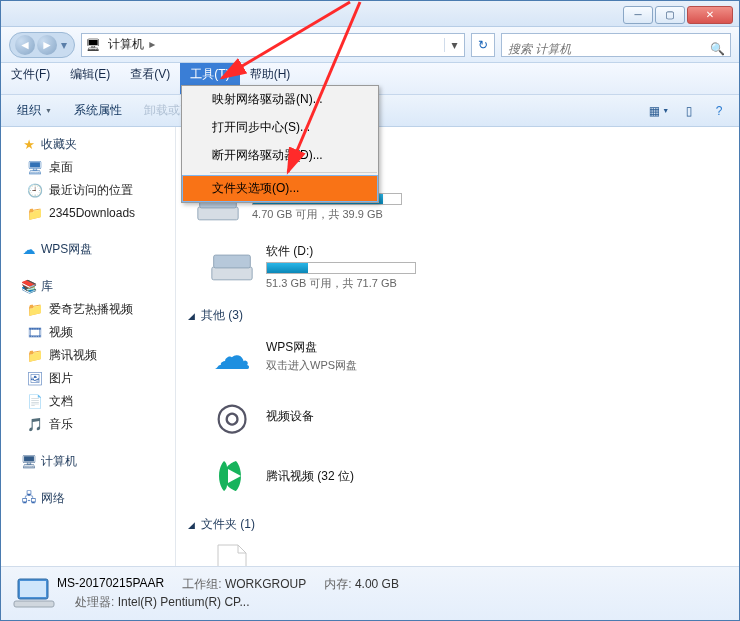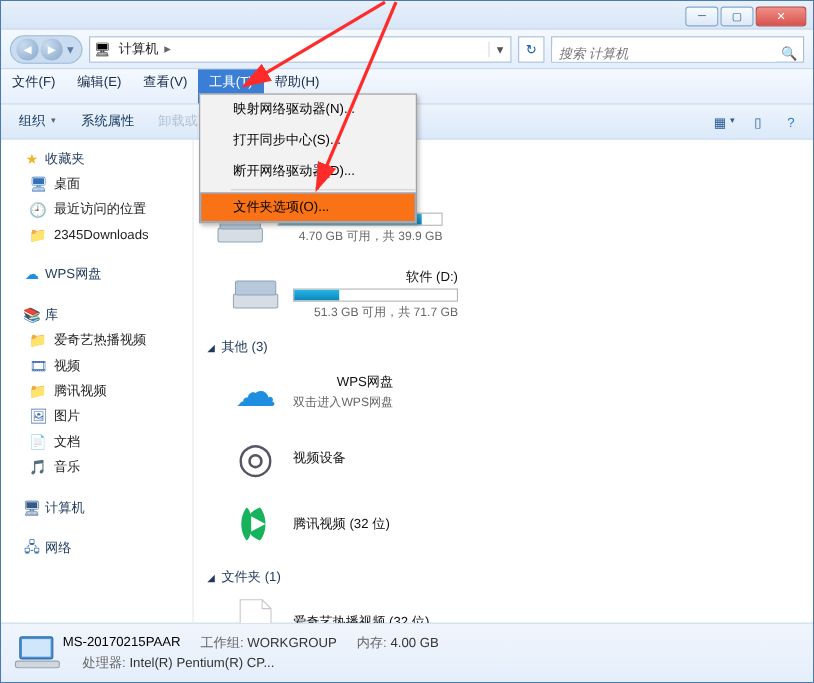--- a/index.html
+++ b/index.html
@@ -49,21 +49,21 @@
 .sb-group { padding: 2px 0; }
 .sb-head { display:flex; align-items:center; gap:4px; padding:3px 6px; color:#1e395b; cursor:pointer; }
 .sb-head .chev { width:10px; font-size:9px; color:#7a7a7a; }
 .sb-item { display:flex; align-items:center; gap:6px; padding:3px 6px 3px 26px; cursor:pointer; color:#1e1e1e; }
 .sb-icon { width:16px; height:16px; display:inline-flex; align-items:center; justify-content:center; font-size:13px; }
 .sb-sep { height:10px; }
 
 .content { flex:1; overflow:auto; padding:8px 12px; position:relative; }
 .group-head { display:flex; align-items:center; gap:6px; color:#1e395b; padding:4px 0; cursor:pointer; }
 .group-head .tri { font-size:9px; }
-.tiles { display:flex; flex-wrap:wrap; gap:12px 38px; padding:4px 0 12px 20px;text-align:right; }
+.tiles { display:flex; flex-wrap:wrap; gap:12px 38px; padding:4px 0 12px 20px; }
 .tile { display:flex; align-items:center; gap:10px; width:270px; }
 .tile .bigicon { width:48px; height:48px; display:flex; align-items:center; justify-content:center; font-size:38px; }
 .tile .lines { display:flex; flex-direction:column; gap:2px; }
 .tile .title { color:#111; }
 .tile .bar { width:150px; height:12px; border:1px solid #b5b5b5; background:#fff; overflow:hidden; }
 .tile .barfill { height:100%; background: linear-gradient(#29b6e8,#0b87b7); }
 .tile .sub { color:#666; font-size:11px; }
 
 .driveicon svg { width:44px; height:36px; }
 
@@ -309,23 +309,20 @@
         <span class="tri">◢</span>
         <span>文件夹 (1)</span>
       </div>
       <div class="tiles">
         <div class="tile">
           <div class="bigicon" style="color:#bbb">
             <svg width="36" height="44" viewBox="0 0 36 44">
                 <path d="M4 2h20l8 8v32H4z" fill="#fff" stroke="#c8c8c8"></path>
                 <path d="M24 2v8h8" fill="none" stroke="#c8c8c8"></path>
               </svg>
-          </div>
-          <div class="lines">
-            <div class="title">爱奇艺热播视频 (32 位)</div>
           </div>
         </div>
       </div>
 
     </div>
   </div>
 
   <div class="statusbar">
     <div class="pc">
       <svg width="44" height="38" viewBox="0 0 44 38">

